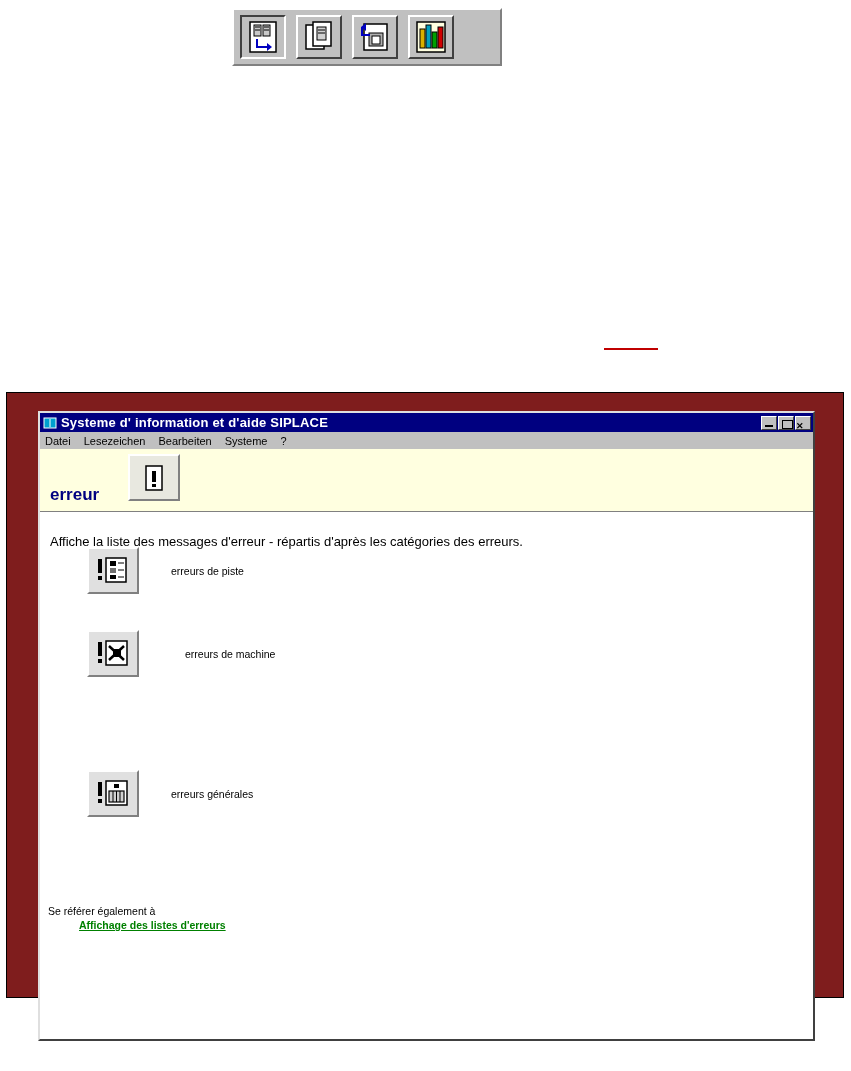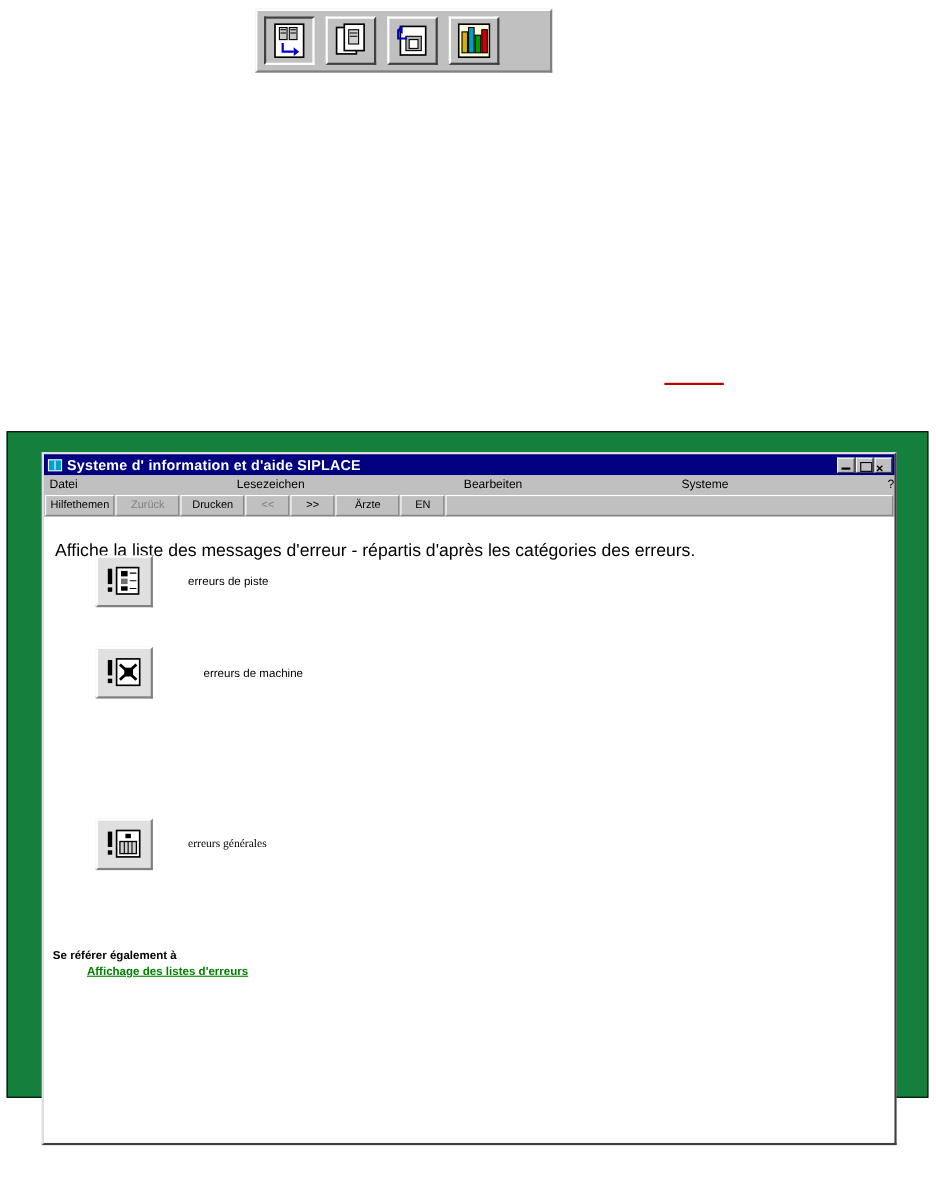--- a/index.html
+++ b/index.html
@@ -66,21 +66,21 @@
 
   
   #page-frame {
     position: absolute;
     left: 6px;
     top: 392px;
     width: 838px;
     height: 606px;
     border: 1px solid #000000;
     box-sizing: border-box;
-    background: #15803d;
+    background: #7f1d1d;
   }
 
   
   #help-window {
     position: absolute;
     left: 31px;
     top: 18px;
     width: 777px;
     height: 630px;
     background: #c0c0c0;
@@ -141,21 +141,20 @@
   #menubar {
     height: 17px;
     display: flex;
     align-items: center;
     font-size: 11px;
     color: #000;
     padding-left: 5px;
     gap: 13px;
     background: #c0c0c0;
     flex: 0 0 auto;
-    justify-content: space-between;
   }
   #menubar .mi { white-space: nowrap; }
 
   
   #buttonbar {
     height: 19px;
     display: flex;
     align-items: stretch;
     background: #c0c0c0;
     padding: 1px 0 1px 1px;
@@ -226,21 +225,21 @@
   #content {
     flex: 1 1 auto;
     background: #ffffff;
     position: relative;
     overflow: hidden;
   }
   #intro-text {
     position: absolute;
     left: 10px;
     top: 22px;
-    font-size: 16px;
+    font-size: 13px;
     color: #000;
   }
   .topic-row {
     position: absolute;
     left: 47px;
     display: flex;
     align-items: center;
   }
   .topic-btn {
     width: 52px;
@@ -260,21 +259,21 @@
     margin-left: 32px;
     font-size: 10.5px;
     color: #000;
     white-space: nowrap;
   }
   #seealso-title {
     position: absolute;
     left: 8px;
     top: 393px;
     font-size: 10.5px;
-    font-weight: bold;
+    font-weight: normal;
     color: #000;
   }
   #seealso-link {
     position: absolute;
     left: 8px;
     top: 407px;
     font-size: 10.5px;
     font-weight: bold;
     color: #008000;
     text-decoration: underline;
@@ -356,31 +355,31 @@
     </div>
 
     <div id="menubar">
       <span class="mi">Datei</span>
       <span class="mi">Lesezeichen</span>
       <span class="mi">Bearbeiten</span>
       <span class="mi">Systeme</span>
       <span class="mi">?</span>
     </div>
 
-    <div id="buttonbar">
-      <span class="bb">Hilfethemen</span>
-      <span class="bb disabled">Zurück</span>
-      <span class="bb">Drucken</span>
-      <span class="bb disabled narrow">&lt;&lt;</span>
-      <span class="bb narrow">&gt;&gt;</span>
-      <span class="bb">Ärzte</span>
-      <span class="bb narrow">EN</span>
-      <span class="bb filler"></span>
+
+    <div id="topic-header">
+      <div id="topic-icon-btn">
+        <svg width="26" height="30" viewBox="0 0 26 30">
+          <rect x="5" y="3" width="16" height="24" fill="#ffffff" stroke="#000000" stroke-width="1.5"></rect>
+          <rect x="11" y="8" width="4" height="11" fill="#000000"></rect>
+          <rect x="11" y="21" width="4" height="3" fill="#000000"></rect>
+        </svg>
+      </div>
+      <div id="topic-title">erreur</div>
     </div>
-
 
     <div id="content">
 
       <div id="intro-text">Affiche la liste des messages d'erreur - répartis d'après les catégories des erreurs.</div>
 
       <div class="topic-row" style="top:35px;">
         <div class="topic-btn">
           <svg width="34" height="32" viewBox="0 0 34 32">
             <rect x="2" y="4" width="4" height="14" fill="#000000"></rect>
             <rect x="2" y="21" width="4" height="4" fill="#000000"></rect>
@@ -403,21 +402,21 @@
             <rect x="2" y="21" width="4" height="4" fill="#000000"></rect>
             <rect x="10" y="3" width="21" height="24" fill="#ffffff" stroke="#000000" stroke-width="1.5"></rect>
             <path d="M13 8 L28 22 M28 8 L13 22" stroke="#000000" stroke-width="2.5"></path>
             <rect x="17" y="11" width="8" height="8" fill="#000000"></rect>
           </svg>
         </div>
         <div class="topic-label">erreurs de machine</div>
       </div>
 
 
-      <div class="topic-row" style="top:274px;font-family:Liberation Serif, serif;">
+      <div class="topic-row" style="top:258px;">
         <div class="topic-btn">
           <svg width="34" height="32" viewBox="0 0 34 32">
             <rect x="2" y="4" width="4" height="14" fill="#000000"></rect>
             <rect x="2" y="21" width="4" height="4" fill="#000000"></rect>
             <rect x="10" y="3" width="21" height="24" fill="#ffffff" stroke="#000000" stroke-width="1.5"></rect>
             <rect x="13" y="13" width="15" height="11" fill="#d0d0d0" stroke="#000000" stroke-width="1.2"></rect>
             <line x1="17" y1="13" x2="17" y2="24" stroke="#000"></line>
             <line x1="20.5" y1="13" x2="20.5" y2="24" stroke="#000"></line>
             <line x1="24" y1="13" x2="24" y2="24" stroke="#000"></line>
             <rect x="18" y="6" width="5" height="4" fill="#000000"></rect>

